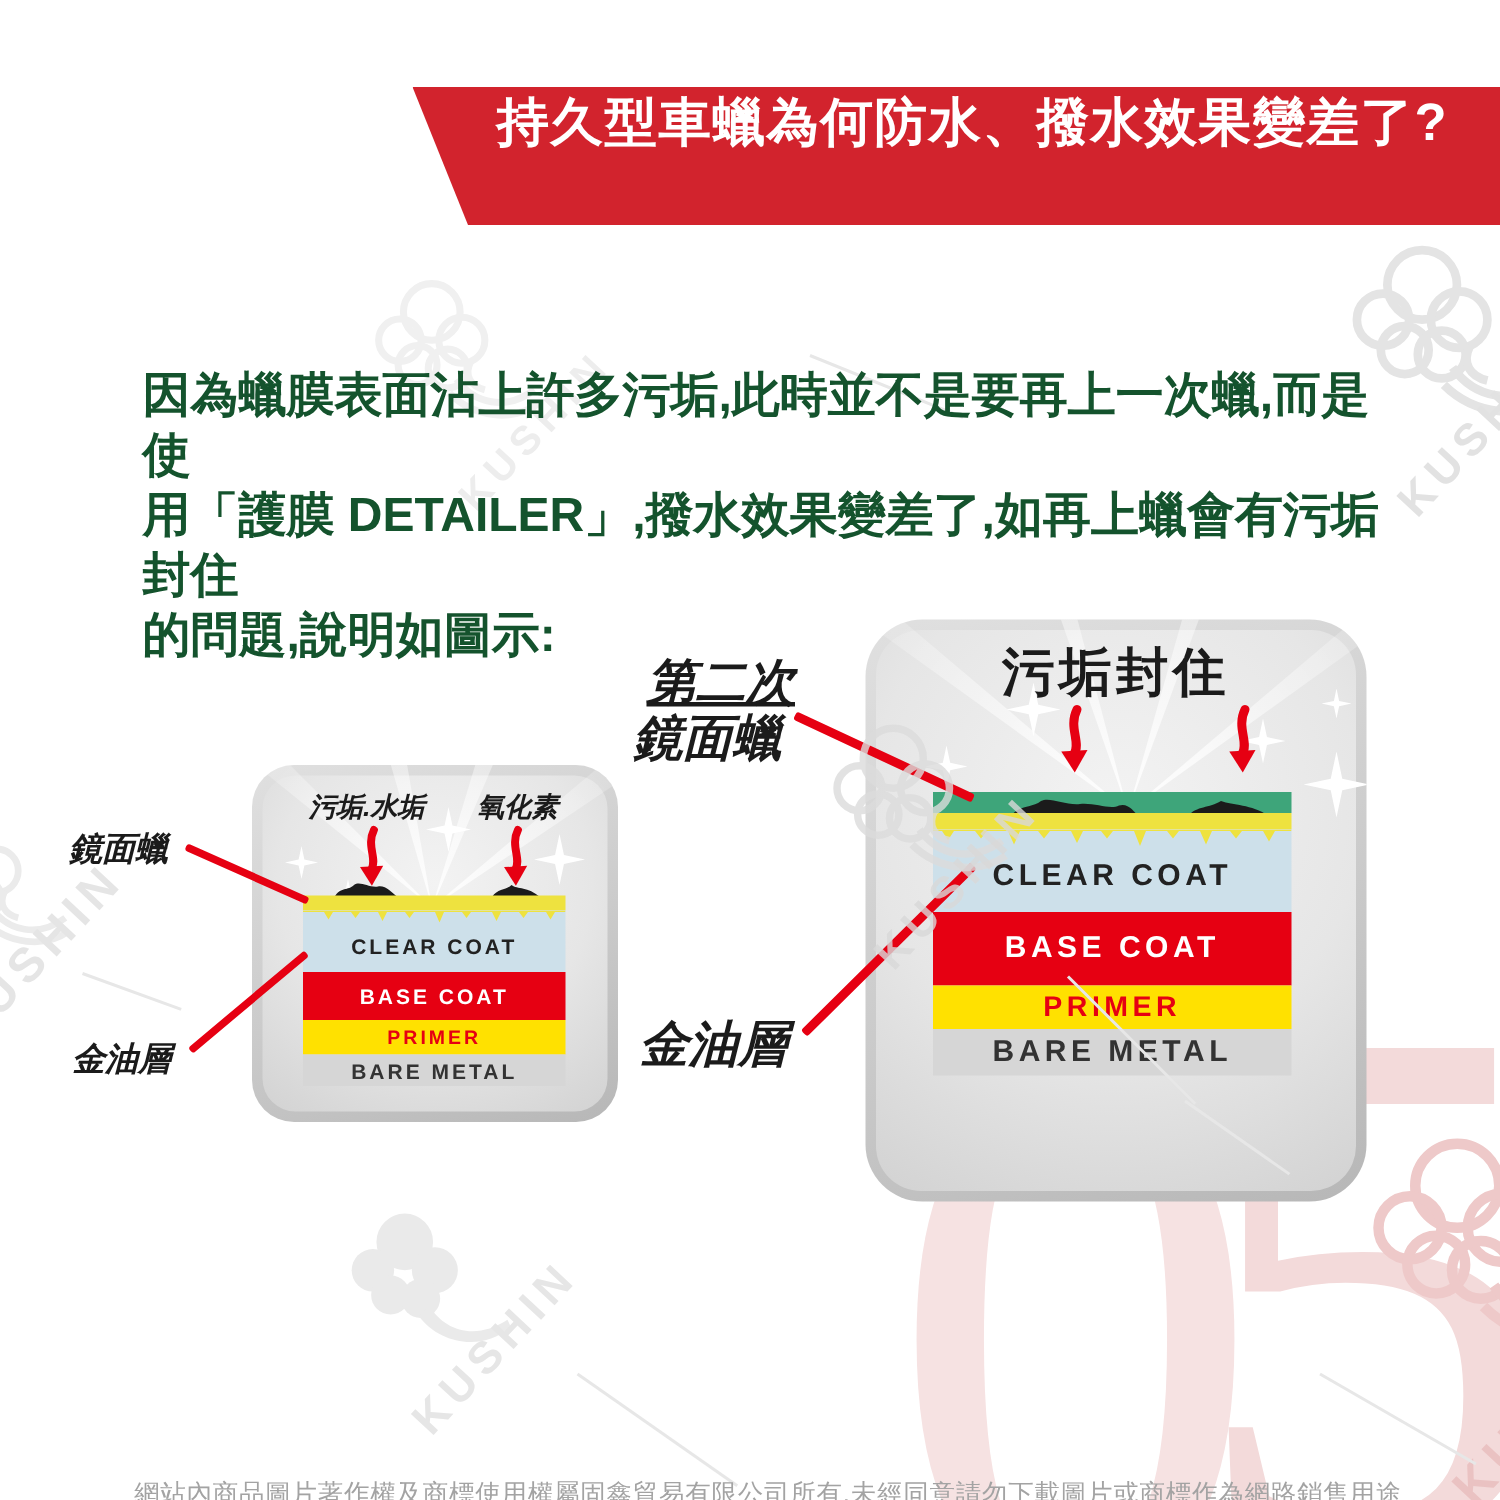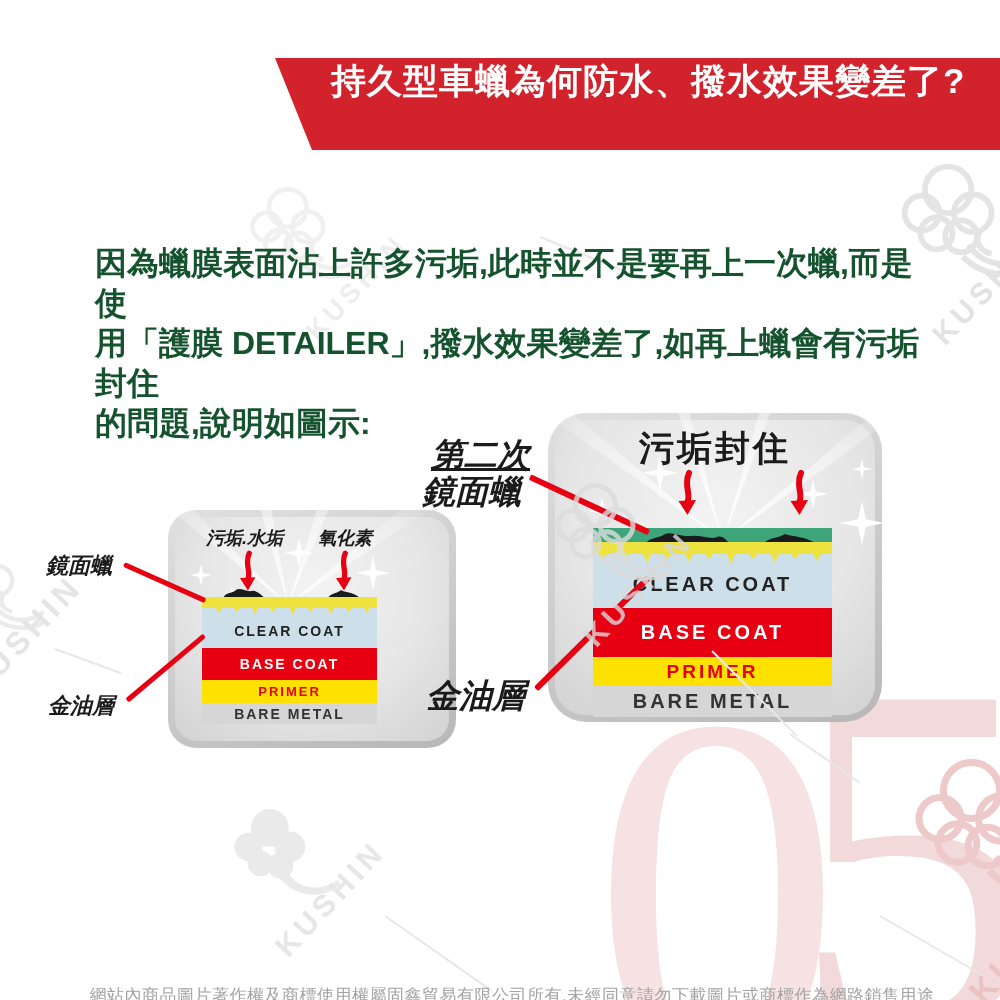--- a/index.html
+++ b/index.html
@@ -120,21 +120,21 @@
   <div id="banner" class="abs">
     <span class="t">持久型車蠟為何防水、撥水效果變差了?</span>
   </div>
 
   <div id="intro" class="abs">
     <div>因為蠟膜表面沾上許多污垢,此時並不是要再上一次蠟,而是使</div>
     <div>用「護膜 DETAILER」,撥水效果變差了,如再上蠟會有污垢封住</div>
     <div>的問題,說明如圖示:</div>
   </div>
 
-  <div class="card" style="left:168px;top:510px;width:288px;height:238px;border-radius:28px;">
+  <div class="card" style="left:168px;top:510px;width:244px;height:238px;border-radius:28px;">
     <div class="card-in" style="border-radius:22px;"></div>
 
     <div class="beam" style="left:107px;top:95px;height:240px;transform:rotate(132deg);"></div>
     <div class="beam" style="left:107px;top:95px;height:240px;transform:rotate(167deg);"></div>
     <div class="beam" style="left:107px;top:95px;height:240px;transform:rotate(200deg);"></div>
     <div class="beam" style="left:107px;top:95px;height:240px;transform:rotate(233deg);"></div>
 
     <svg class="star" viewBox="0 0 40 40" style="left:22px;top:54px;width:22px;height:22px;">
         <use href="#star4"></use>
       </svg>
@@ -180,21 +180,21 @@
         <span>BARE METAL</span>
       </div>
     </div>
   </div>
 
   <div class="dlabel" style="left:46px;top:551px;font-size:22px;">鏡面蠟</div>
   <div class="redline" style="left:124px;top:562px;width:89px;height:5px;transform:rotate(24deg);"></div>
   <div class="dlabel" style="left:48px;top:691px;font-size:22px;">金油層</div>
   <div class="redline" style="left:127px;top:698px;width:101px;height:5px;transform:rotate(-40deg);"></div>
 
-  <div class="card" style="left:548px;top:413px;width:334px;height:309px;border-radius:38px;">
+  <div class="card" style="left:577px;top:413px;width:334px;height:388px;border-radius:38px;">
     <div class="card-in" style="border-radius:30px;"></div>
 
     <div class="beam" style="left:162px;top:128px;height:330px;transform:rotate(128deg);"></div>
     <div class="beam" style="left:162px;top:128px;height:330px;transform:rotate(163deg);"></div>
     <div class="beam" style="left:162px;top:128px;height:330px;transform:rotate(198deg);"></div>
     <div class="beam" style="left:162px;top:128px;height:330px;transform:rotate(232deg);"></div>
 
     <svg class="star" viewBox="0 0 40 40" style="left:40px;top:84px;width:28px;height:28px;">
         <use href="#star4"></use>
       </svg>

